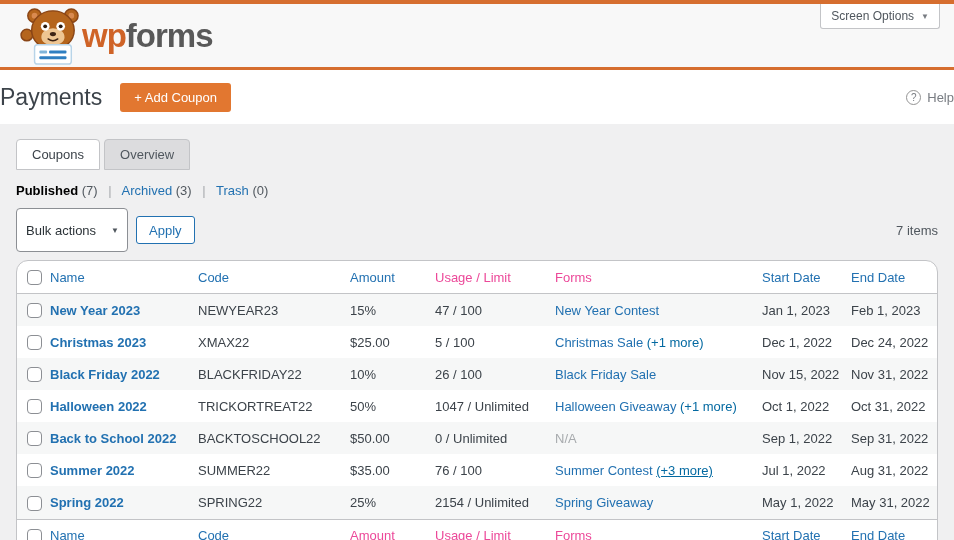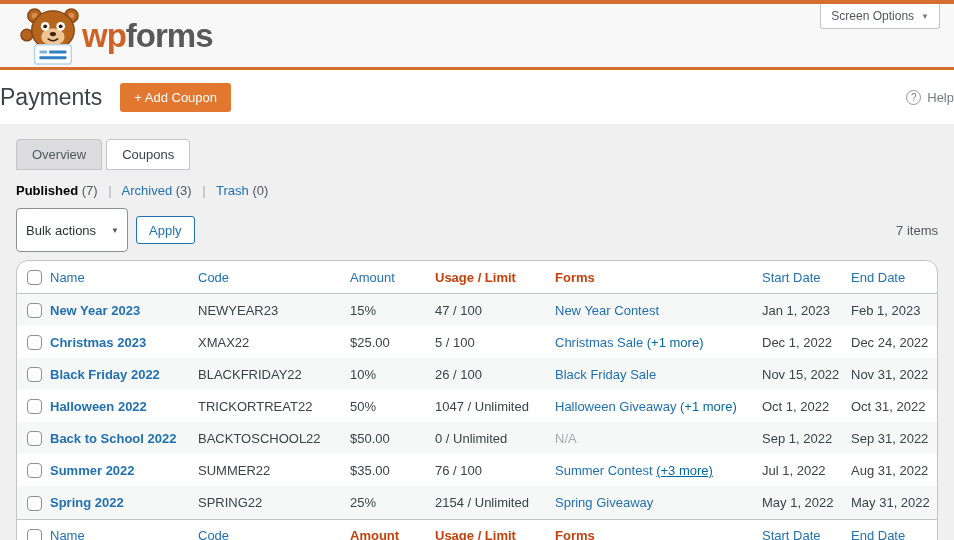--- a/index.html
+++ b/index.html
@@ -76,21 +76,21 @@
 
   
   .table-wrap { background:#fff; border:1px solid #c3c4c7; border-radius:12px; overflow:hidden; }
   table { width:100%; border-collapse:collapse; table-layout:fixed; font-size:13px; }
   th, td { text-align:left; font-weight:400; padding:8px 8px 8px 0; overflow:hidden; white-space:nowrap; }
   thead tr { border-bottom:1px solid #c3c4c7; }
   tfoot tr { border-top:1px solid #c3c4c7; }
   tbody tr.alt { background:#f6f7f7; }
   .cb-cell { width:33px; padding-left:10px; }
   .sortable { color:#2271b1; cursor:pointer; }
-  .plain-col { color:#c2410c;font-weight:bold; }
+  .plain-col { color:#ec4899; }
   td { color:#3c434a; }
   .row-name { color:#2271b1; font-weight:bold; cursor:pointer; }
   .form-link { color:#2271b1; cursor:pointer; }
   .form-link.na { color:#a7aaad; cursor:default; }
   .muted { color:#0369a1; }
   .muted.underline { text-decoration:underline; cursor:pointer; }
   input[type="checkbox"] {
     appearance:none; -webkit-appearance:none; width:15px; height:15px; margin:0;
     border:1px solid #8c8f94; border-radius:4px; background:#fff; cursor:pointer; vertical-align:middle;
   }
@@ -137,22 +137,22 @@
   <button class="add-coupon">+ Add Coupon</button>
   <div class="help">
     <span class="help-icon">?</span>
     <span>Help</span>
   </div>
 </div>
 
 <div class="content">
 
   <div class="tabs">
+    <div class="tab active">Coupons</div>
     <div class="tab">Overview</div>
-    <div class="tab active">Coupons</div>
   </div>
 
   <div class="filter-links">
     <span class="filter-current"><span>Published</span> <span class="filter-count">(7)</span></span>
     <span class="sep">|</span>
     <span><span class="filter-link">Archived</span> <span class="filter-count">(3)</span></span>
     <span class="sep">|</span>
     <span><span class="filter-link">Trash</span> <span class="filter-count">(0)</span></span>
   </div>
 

